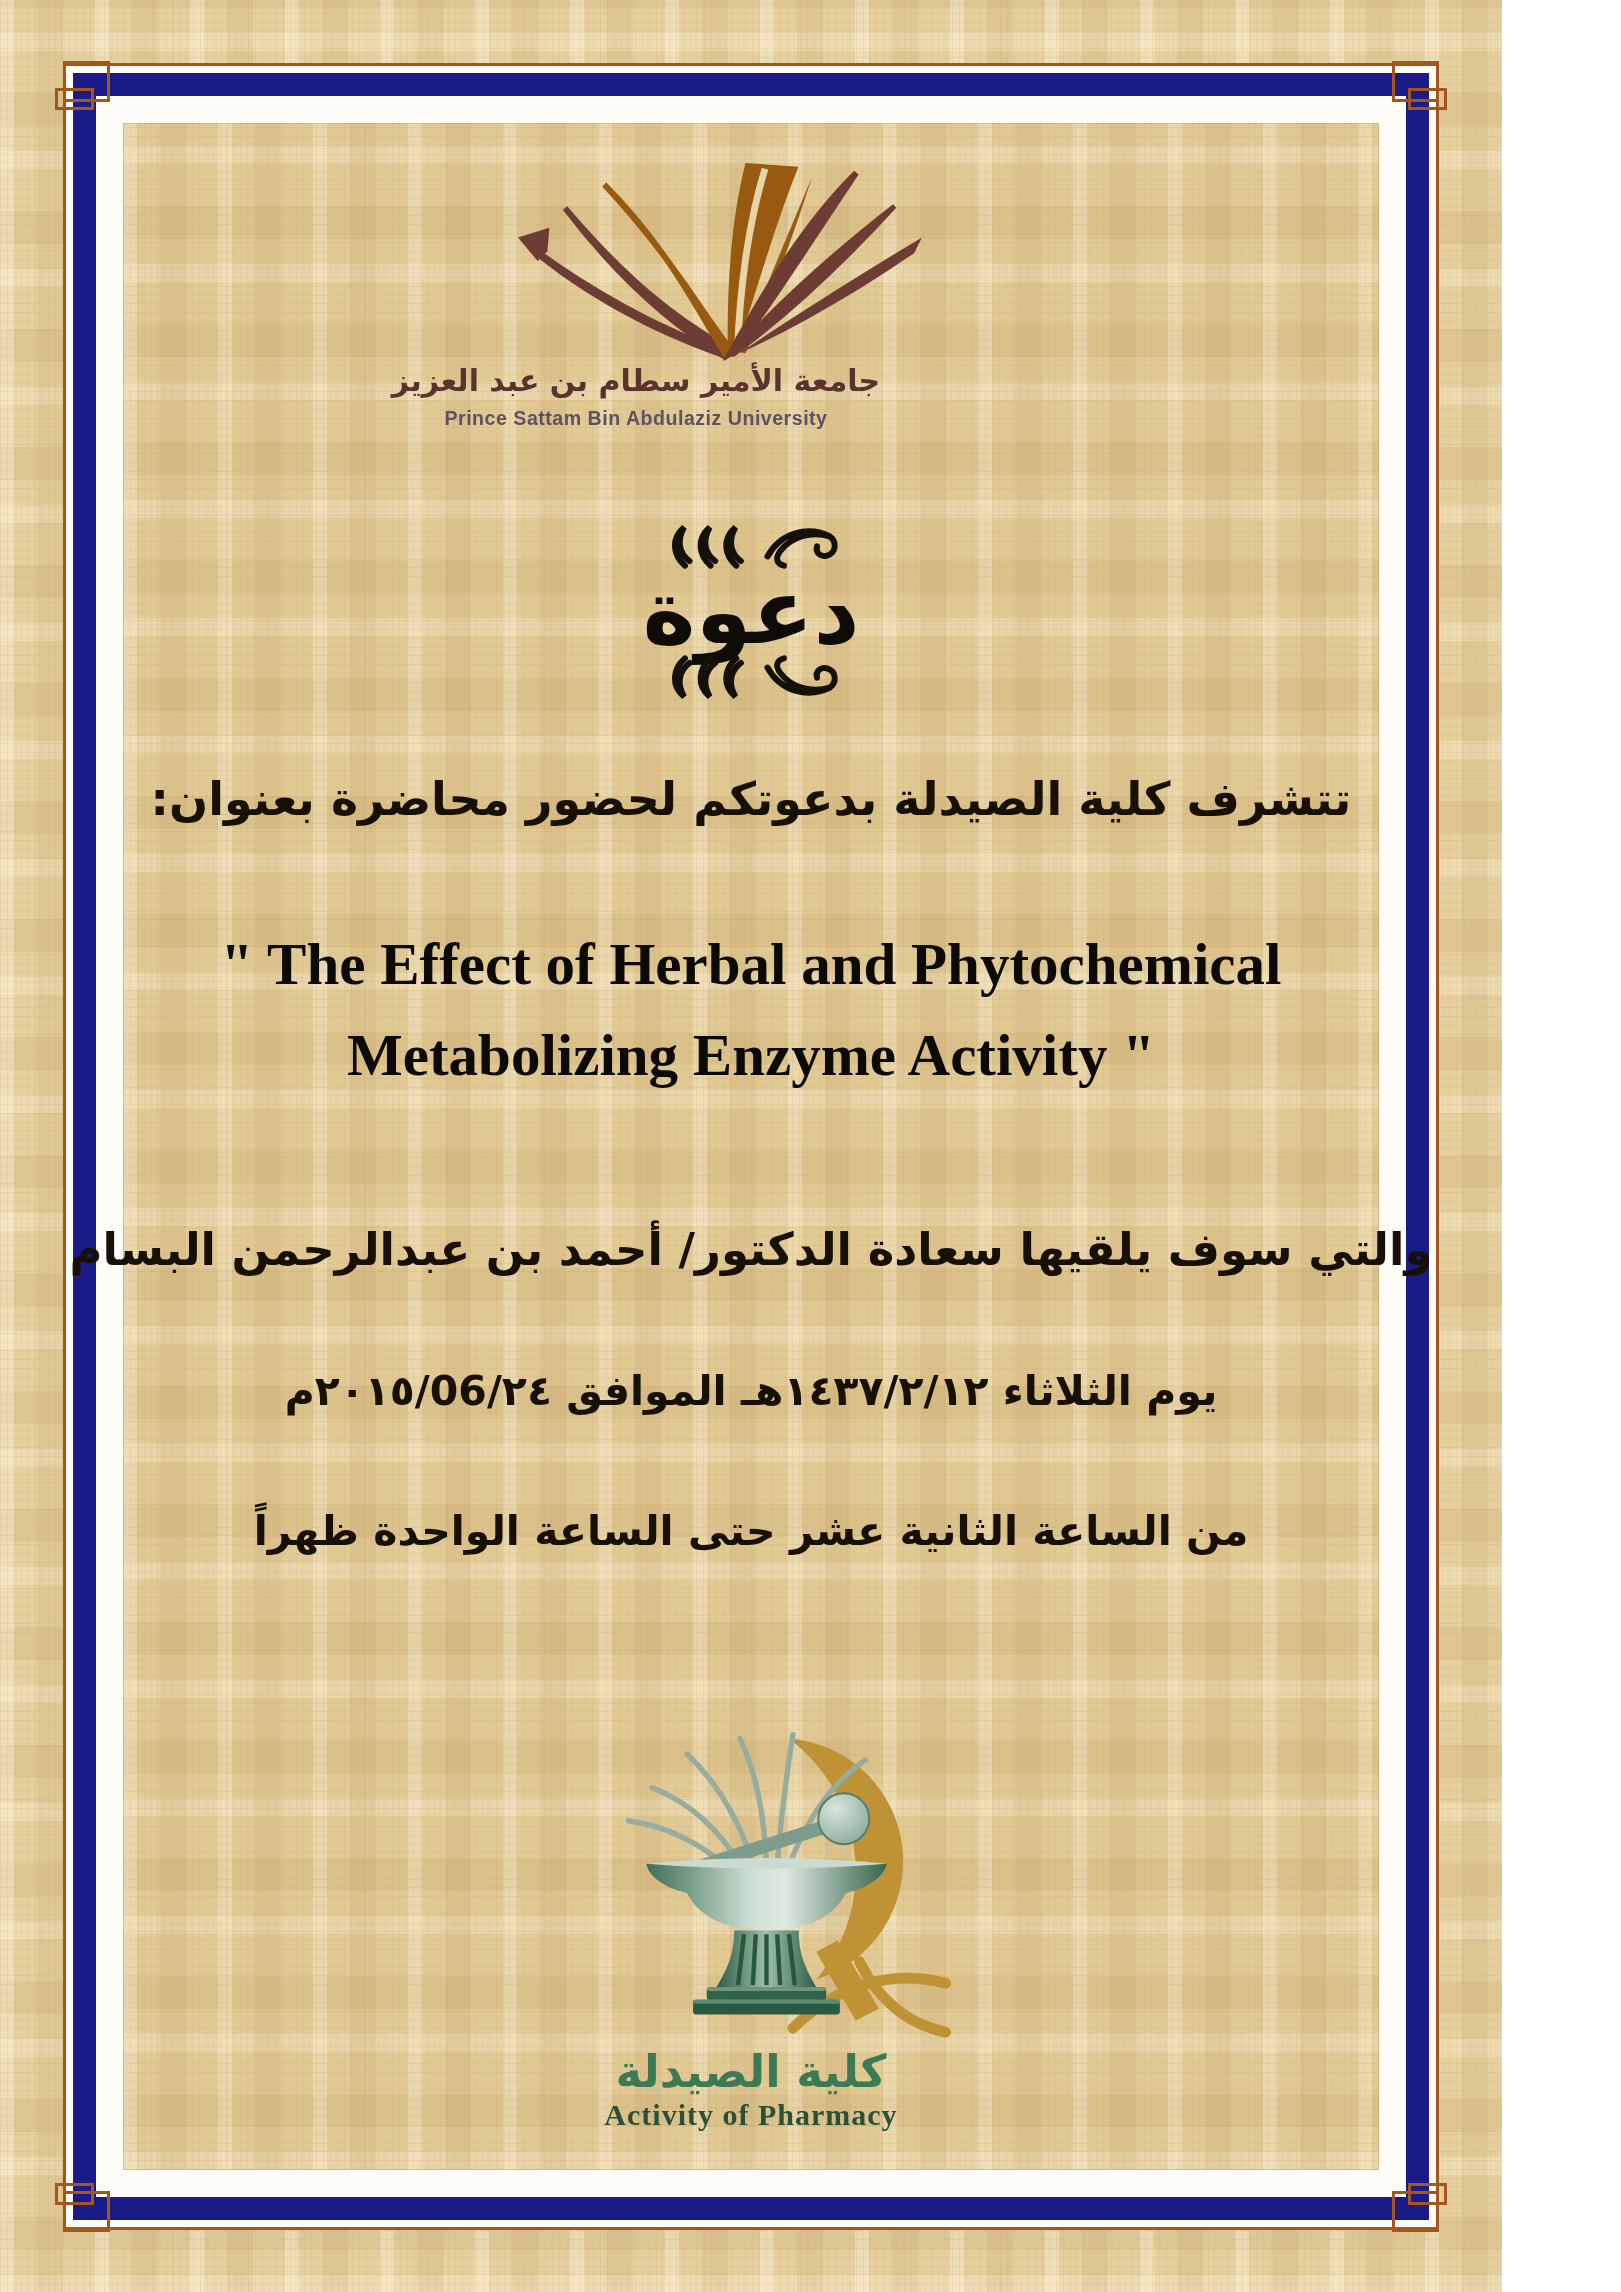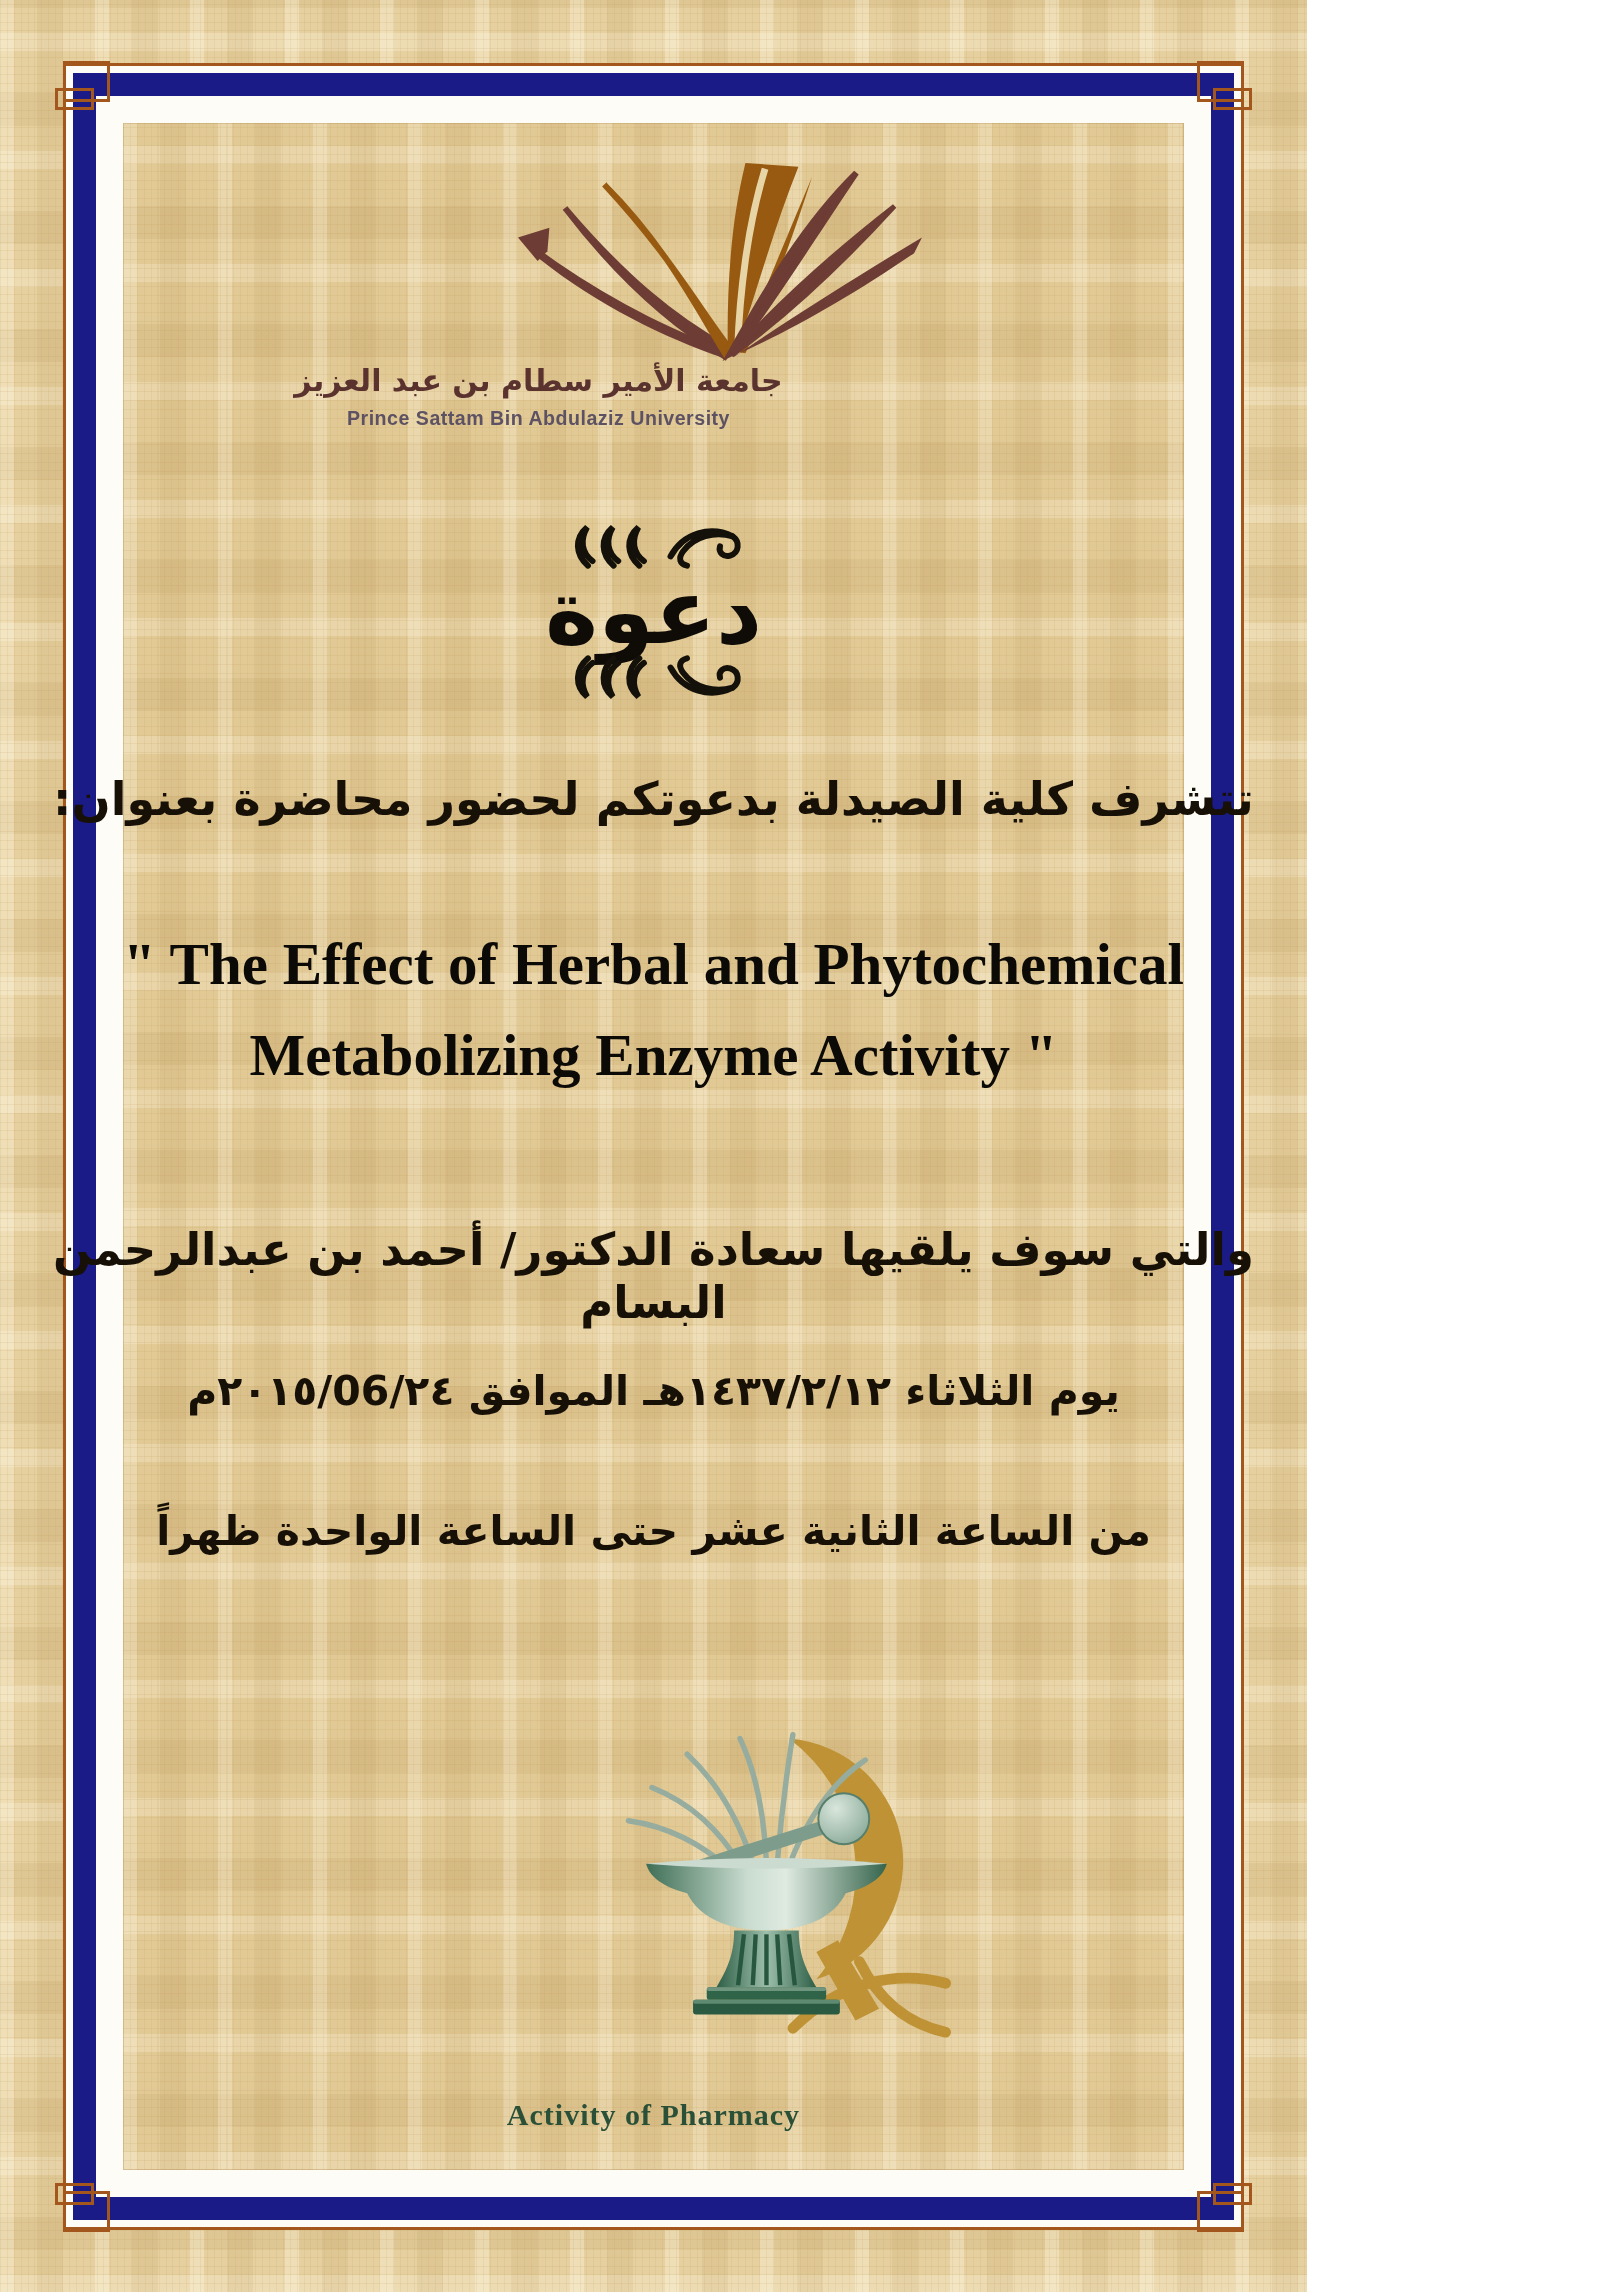--- a/index.html
+++ b/index.html
@@ -1,19 +1,19 @@
 <!DOCTYPE html>
 <html><head>
 <meta charset="utf-8">
 <style>
   html,body{margin:0;padding:0;}
   body{width:1621px;height:2293px;overflow:hidden;font-family:"DejaVu Sans",sans-serif;}
 
   .page{
-    position:relative;width:1307px;height:2293px;
+    position:relative;width:1502px;height:2293px;
     background-color:#e6d09f;
     background-image:
       repeating-linear-gradient(90deg, rgba(186,148,84,0.12) 0 1px, rgba(0,0,0,0) 1px 6.9px),
       repeating-linear-gradient(0deg, rgba(186,148,84,0.14) 0 1px, rgba(0,0,0,0) 1px 8.8px),
       repeating-linear-gradient(90deg, rgba(255,248,226,0.35) 0 13.7px, rgba(0,0,0,0) 13.7px 37px, rgba(164,124,56,0.10) 37px 63px, rgba(0,0,0,0) 63px 95px),
       repeating-linear-gradient(0deg, rgba(255,250,230,0.28) 0 17.6px, rgba(0,0,0,0) 17.6px 43px, rgba(158,118,52,0.10) 43px 76px, rgba(0,0,0,0) 76px 118px);
   }
   .frame-bg{position:absolute;inset:65px;background:#fdfcf7;}
   .inner-paper{
     position:absolute;inset:123px;
@@ -188,16 +188,17 @@
         <line x1="196" y1="222" x2="199" y2="274"></line>
         <line x1="208" y1="222" x2="214" y2="274"></line>
       </g>
       <rect x="124" y="276" width="122" height="13" rx="3" fill="#2f6449"></rect>
       <rect x="124" y="276" width="122" height="4" rx="2" fill="#6f957f"></rect>
       <rect x="110" y="289" width="150" height="15" rx="3" fill="#2a5a41"></rect>
       <rect x="110" y="289" width="150" height="4" rx="2" fill="#5d8a71"></rect>
     </g>
   </svg>
 
+  <div class="abs-center pharm-ar" dir="rtl">كلية الصيدلة</div>
   <div class="abs-center pharm-en">Activity of Pharmacy</div>
 
 </div>
 
 
 </body></html>

